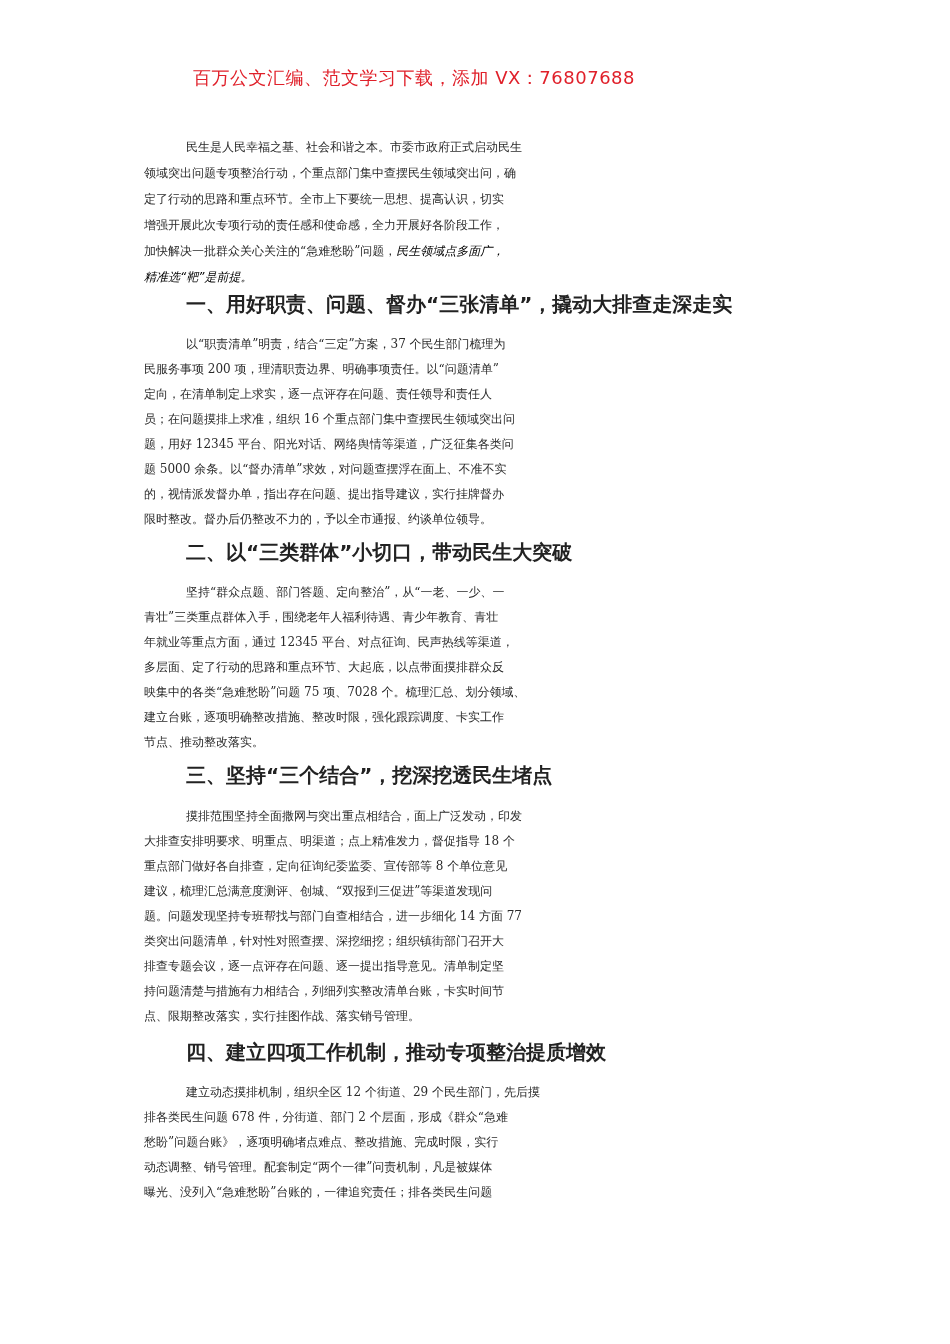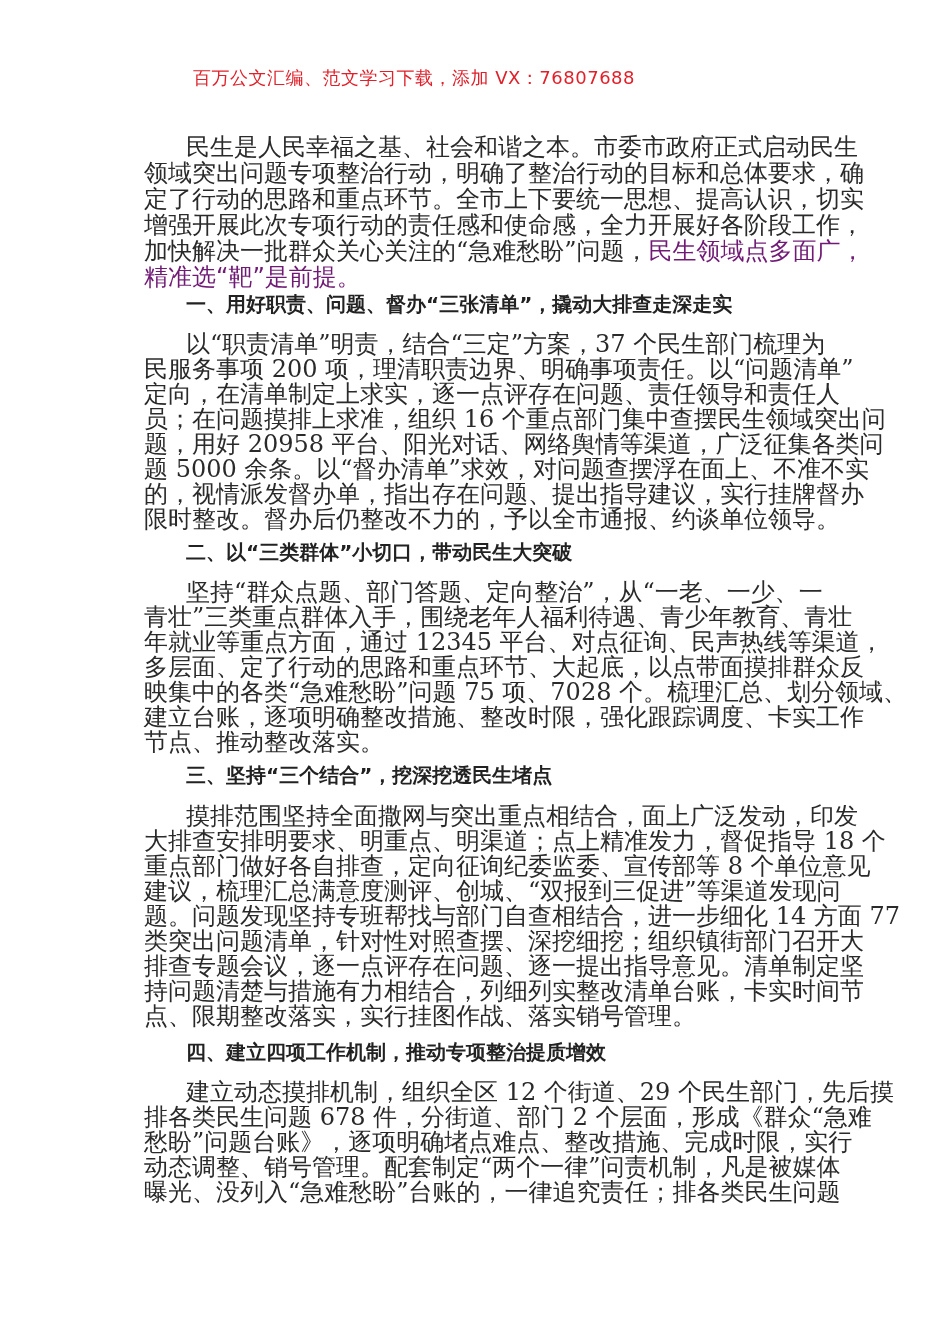--- a/index.html
+++ b/index.html
@@ -2,50 +2,50 @@
 <html><head>
 <meta charset="utf-8">
 <style>
   html, body { margin: 0; padding: 0; background: #ffffff; }
   body { width: 950px; height: 1344px; position: relative; overflow: hidden;
          font-family: "DejaVu Serif", "Liberation Serif", serif; color: #222; }
   .header { position: absolute; top: 66px; left: 0; width: 828px; text-align: center;
             font-family: "DejaVu Sans", "Liberation Sans", sans-serif;
             font-size: 18px; color: #e0202a; letter-spacing: 0.5px; }
   .page { position: absolute; left: 144px; top: 0; width: 675px; }
-  .line { position: absolute; left: 0; white-space: nowrap; font-size: 24px; line-height: 25px;
+  .line { position: absolute; left: 0; white-space: nowrap; font-size: 12px; line-height: 25px;
           height: 25px; color: #2a2a2a; }
   .line.indent { left: 42px; }
   .heading { position: absolute; left: 42px; white-space: nowrap; font-size: 20px; line-height: 25px;
              font-family: "DejaVu Sans", "Liberation Sans", sans-serif; font-weight: bold; color: #222; text-align: right; }
-  .emph { font-family: "DejaVu Sans", "Liberation Sans", sans-serif; color: #701a75; }
+  .emph { font-family: "DejaVu Sans", "Liberation Sans", sans-serif; color: #000000; font-style: italic; }
 </style>
 </head>
 <body>
 
 <div class="header">百万公文汇编、范文学习下载，添加 VX：76807688</div>
 
 <div class="page">
 
   <div>
     <div class="line indent" style="top:135px">民生是人民幸福之基、社会和谐之本。市委市政府正式启动民生</div>
-    <div class="line" style="top:161px">领域突出问题专项整治行动，明确了整治行动的目标和总体要求，确</div>
+    <div class="line" style="top:161px">领域突出问题专项整治行动，个重点部门集中查摆民生领域突出问，确</div>
     <div class="line" style="top:187px">定了行动的思路和重点环节。全市上下要统一思想、提高认识，切实</div>
     <div class="line" style="top:213px">增强开展此次专项行动的责任感和使命感，全力开展好各阶段工作，</div>
     <div class="line" style="top:239px"><span>加快解决一批群众关心关注的“急难愁盼”问题，</span><span class="emph">民生领域点多面广，</span></div>
     <div class="line emph" style="top:265px">精准选“靶”是前提。</div>
   </div>
 
   <div>
     <div class="heading" style="top:292px">一、用好职责、问题、督办“三张清单”，撬动大排查走深走实</div>
     <div class="line indent" style="top:332px">以“职责清单”明责，结合“三定”方案，37 个民生部门梳理为</div>
     <div class="line" style="top:357px">民服务事项 200 项，理清职责边界、明确事项责任。以“问题清单”</div>
     <div class="line" style="top:382px">定向，在清单制定上求实，逐一点评存在问题、责任领导和责任人</div>
     <div class="line" style="top:407px">员；在问题摸排上求准，组织 16 个重点部门集中查摆民生领域突出问</div>
-    <div class="line" style="top:432px">题，用好 20958 平台、阳光对话、网络舆情等渠道，广泛征集各类问</div>
+    <div class="line" style="top:432px">题，用好 12345 平台、阳光对话、网络舆情等渠道，广泛征集各类问</div>
     <div class="line" style="top:457px">题 5000 余条。以“督办清单”求效，对问题查摆浮在面上、不准不实</div>
     <div class="line" style="top:482px">的，视情派发督办单，指出存在问题、提出指导建议，实行挂牌督办</div>
     <div class="line" style="top:507px">限时整改。督办后仍整改不力的，予以全市通报、约谈单位领导。</div>
   </div>
 
   <div>
     <div class="heading" style="top:540px">二、以“三类群体”小切口，带动民生大突破</div>
     <div class="line indent" style="top:580px">坚持“群众点题、部门答题、定向整治”，从“一老、一少、一</div>
     <div class="line" style="top:605px">青壮”三类重点群体入手，围绕老年人福利待遇、青少年教育、青壮</div>
     <div class="line" style="top:630px">年就业等重点方面，通过 12345 平台、对点征询、民声热线等渠道，</div>

